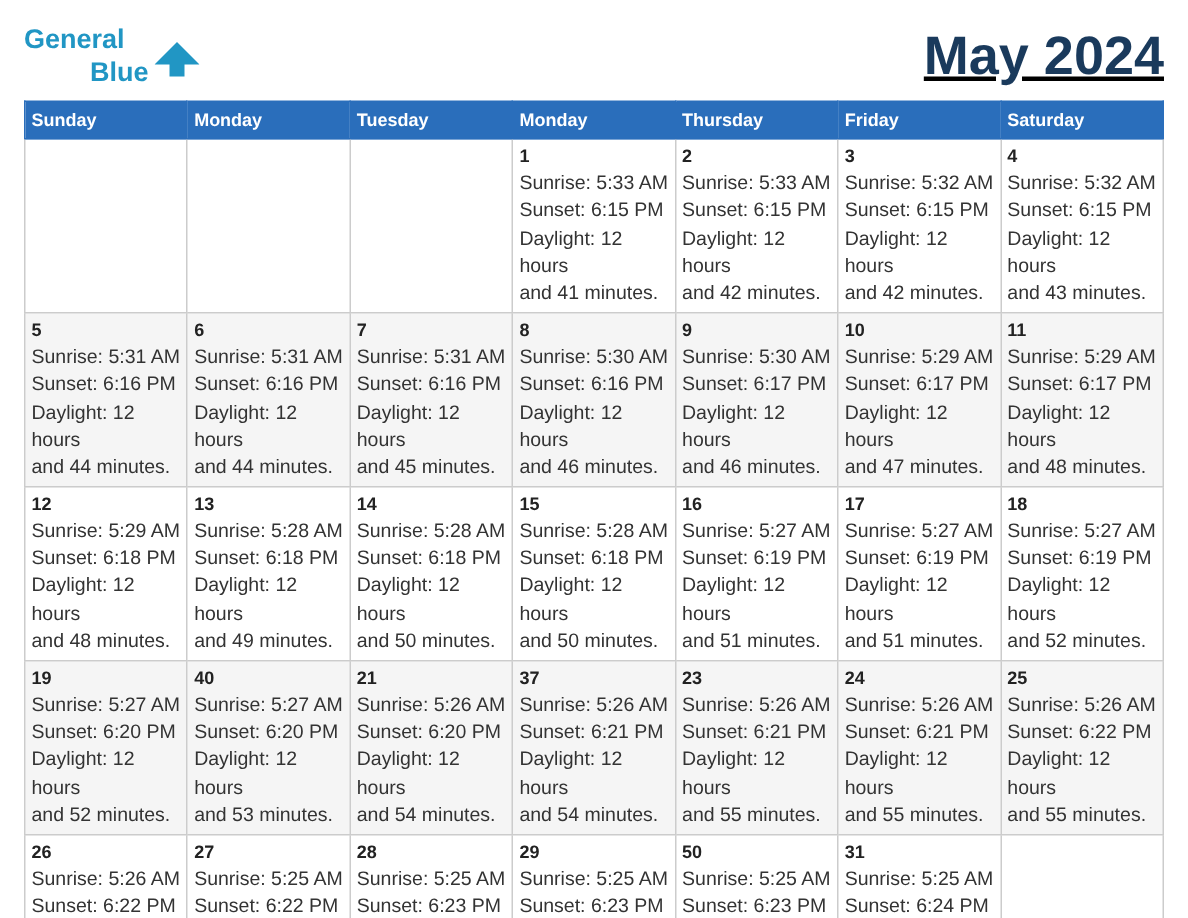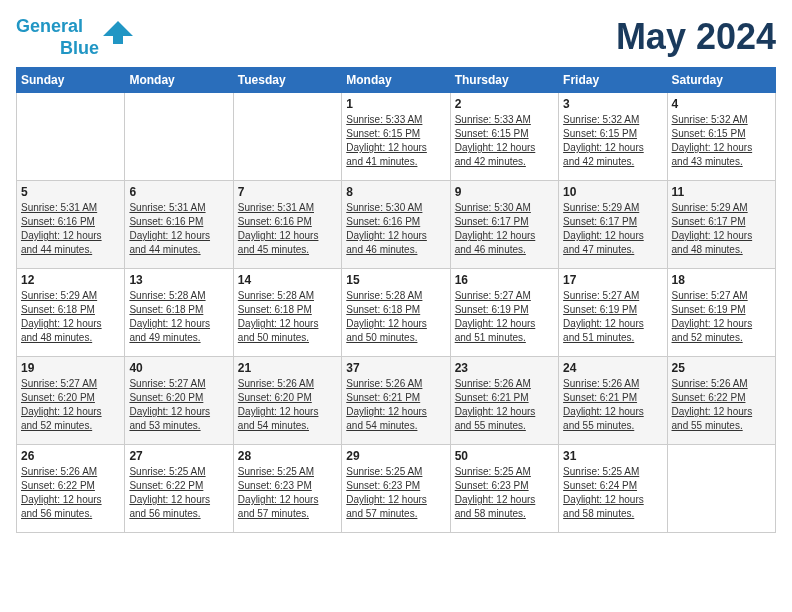--- a/index.html
+++ b/index.html
@@ -29,20 +29,21 @@
     .logo-text span {
       color: #2196c4;
     }
     .logo-icon {
       width: 30px;
       height: 30px;
       margin-left: 4px;
     }
     .title-block {
       text-align: right;
+      text-decoration: underline;
     }
     .month-title {
       font-size: 36px;
       font-weight: bold;
       color: #1a3a5c;
     }
     .subtitle {
       font-size: 14px;
       color: #333;
     }
@@ -73,36 +74,35 @@
     tbody tr:nth-child(even) td {
       background: #f5f5f5;
     }
     .day-number {
       font-weight: bold;
       font-size: 12px;
       margin-bottom: 2px;
       display: block;
     }
     .day-info {
-      font-size: 10px;
+      font-size: 13px;
       line-height: 1.4;
       color: #333;
-      text-decoration: underline;
     }
     .empty {
       background: #fff !important;
     }
   </style>
 </head>
 <body>
 
 <div class="header">
   <div class="logo">
     <div>
-      <div style="display:flex;">
+      <div style="display:flex;align-items:center;">
         <div class="logo-text">
           <span>General</span><br>
           <span style="color:#2196c4;margin-left:44px;">Blue</span>
         </div>
         <svg class="logo-icon" viewBox="0 0 30 30" xmlns="http://www.w3.org/2000/svg">
           <polygon points="0,20 15,5 30,20 20,20 20,28 10,28 10,20" fill="#2196c4"></polygon>
         </svg>
       </div>
     </div>
   </div>

